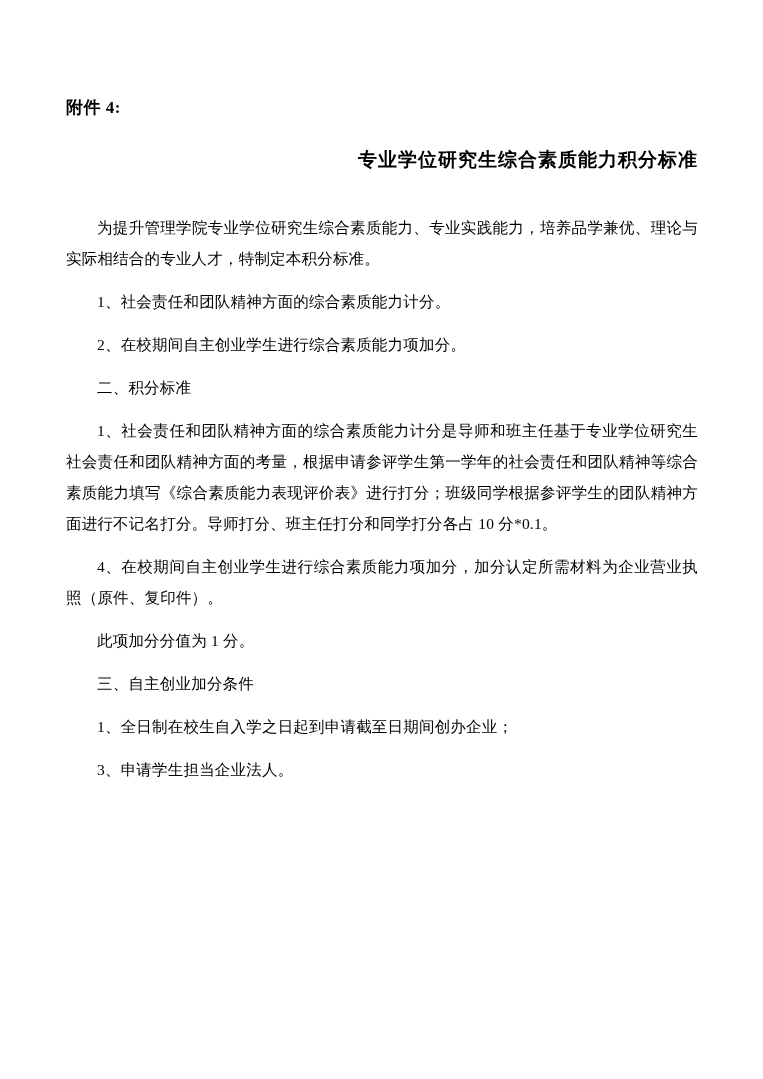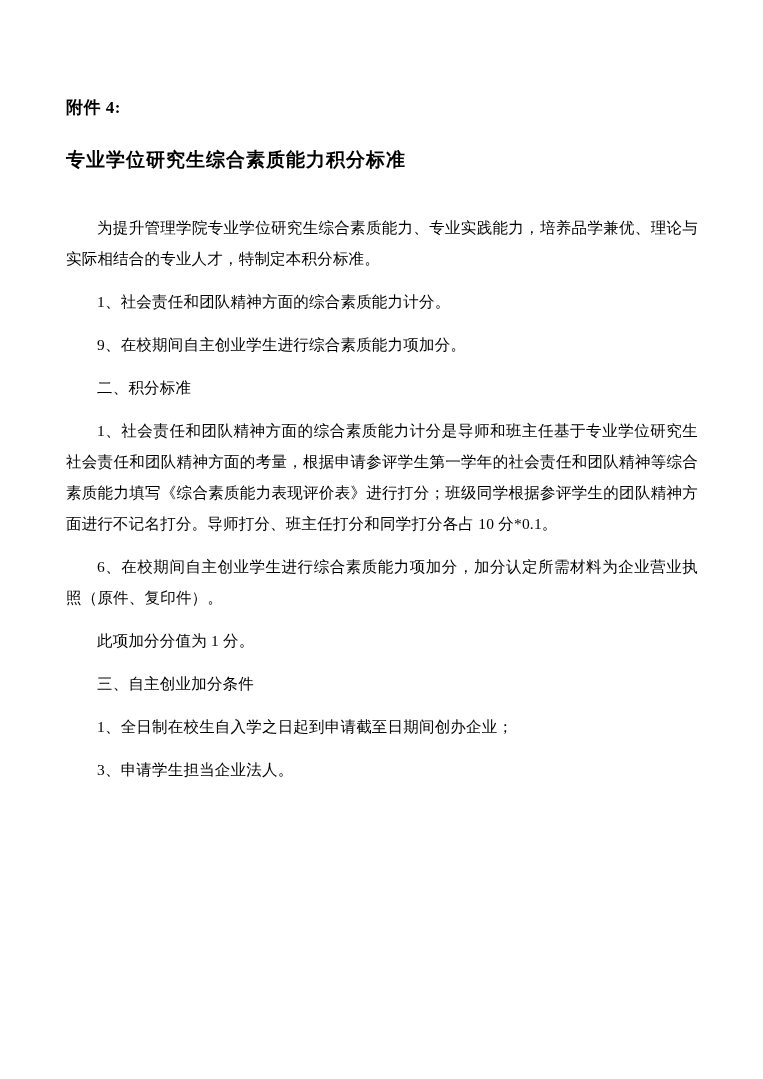--- a/index.html
+++ b/index.html
@@ -29,21 +29,21 @@
   .attachment-label {
     font-size: 17px;
     font-weight: bold;
     letter-spacing: 0.5px;
     margin: 0 0 26px 0;
     line-height: 1.4;
   }
   .doc-title {
     font-size: 19px;
     font-weight: bold;
-    text-align: left;
+    text-align: right;
     letter-spacing: 1px;
     margin: 0 0 38px 0;
     line-height: 1.5;
   }
   p.body-text {
     font-size: 15.5px;
     line-height: 2.0;
     margin: 12px 0 2px 0;
     text-align: justify;
     text-justify: inter-ideograph;
@@ -72,28 +72,28 @@
 
     <div class="attachment-label">附件 4:</div>
 
     <div class="doc-title">专业学位研究生综合素质能力积分标准</div>
 
     <p class="body-text indent">为提升管理学院专业学位研究生综合素质能力、专业实践能力，培养品学兼优、理论与实际相结合的专业人才，特制定本积分标准。</p>
 
 
     <p class="body-text indent">1、社会责任和团队精神方面的综合素质能力计分。</p>
 
-    <p class="body-text indent">9、在校期间自主创业学生进行综合素质能力项加分。</p>
+    <p class="body-text indent">2、在校期间自主创业学生进行综合素质能力项加分。</p>
 
     <p class="body-text indent">二、积分标准</p>
 
     <p class="body-text indent">1、社会责任和团队精神方面的综合素质能力计分是导师和班主任基于专业学位研究生社会责任和团队精神方面的考量，根据申请参评学生第一学年的社会责任和团队精神等综合素质能力填写《综合素质能力表现评价表》进行打分；班级同学根据参评学生的团队精神方面进行不记名打分。导师打分、班主任打分和同学打分各占 10 分*0.1。</p>
 
 
-    <p class="body-text indent">6、在校期间自主创业学生进行综合素质能力项加分，加分认定所需材料为企业营业执照（原件、复印件）。</p>
+    <p class="body-text indent">4、在校期间自主创业学生进行综合素质能力项加分，加分认定所需材料为企业营业执照（原件、复印件）。</p>
 
     <p class="body-text indent">此项加分分值为 1 分。</p>
 
     <p class="body-text indent">三、自主创业加分条件</p>
 
     <p class="body-text indent">1、全日制在校生自入学之日起到申请截至日期间创办企业；</p>
 
 
     <p class="body-text indent">3、申请学生担当企业法人。</p>
 

